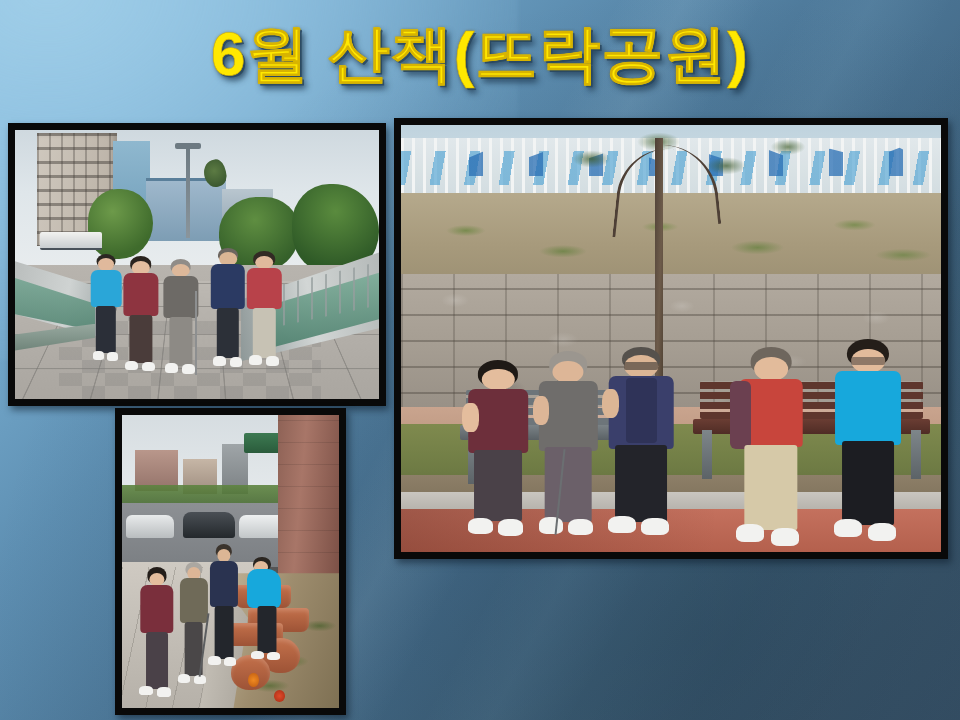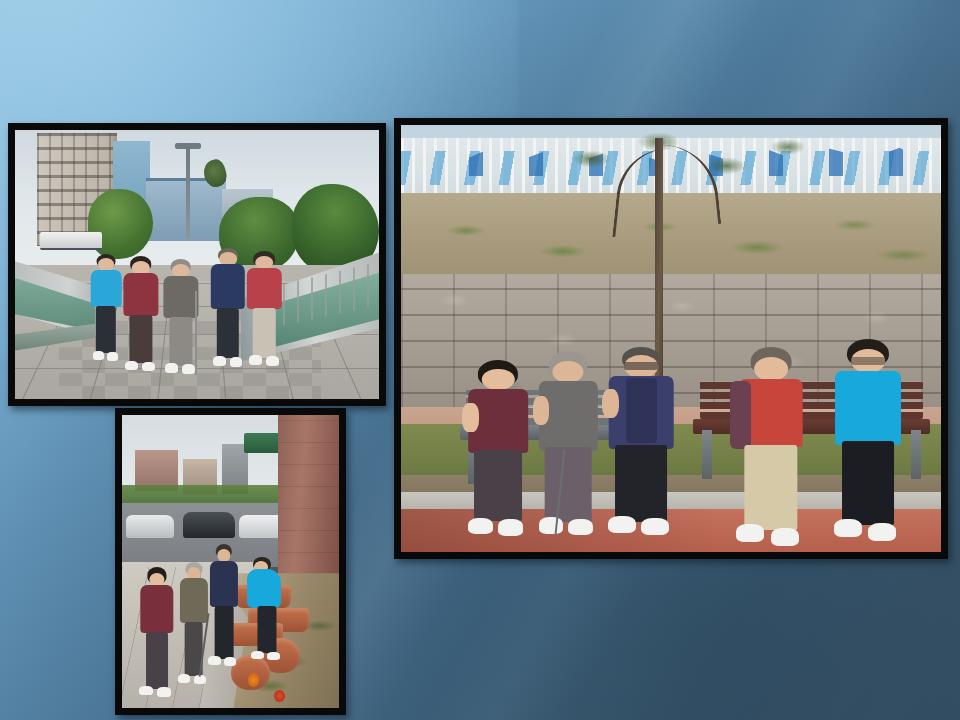--- a/index.html
+++ b/index.html
@@ -303,20 +303,21 @@
 </head>
 <body>
 
 <div id="slide">
 
   <div class="bg-base"></div>
   <div class="bg-glow"></div>
   <div class="bg-streak"></div>
   <div class="bg-vignette"></div>
 
+  <div id="title">6월 산책(뜨락공원)</div>
 
   <div class="photo" id="photo-bridge">
     <div class="canvas">
       <div class="p1-sky"></div>
       <div class="p1-bldgA"></div>
       <div class="p1-bldgA-win"></div>
       <div class="p1-bldgB"></div>
       <div class="p1-bldgC"></div>
       <div class="p1-bldgD"></div>
       <div class="p1-tree1"></div>

